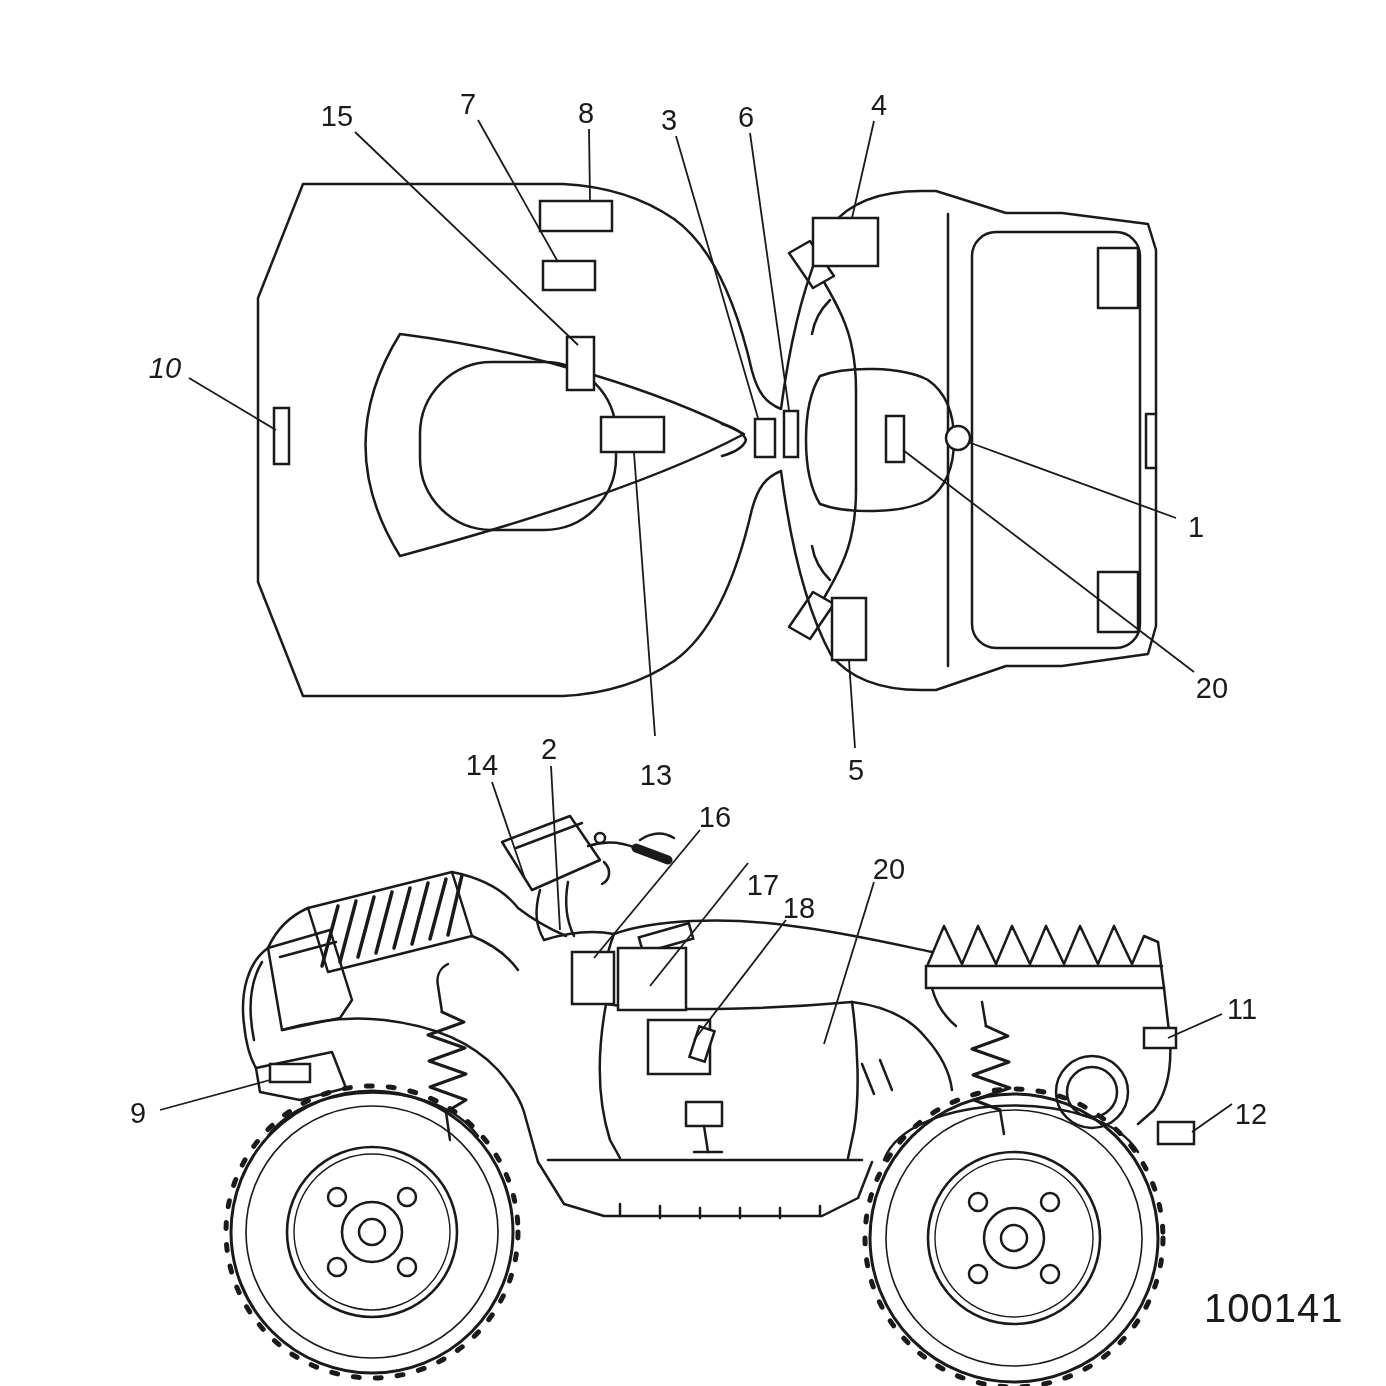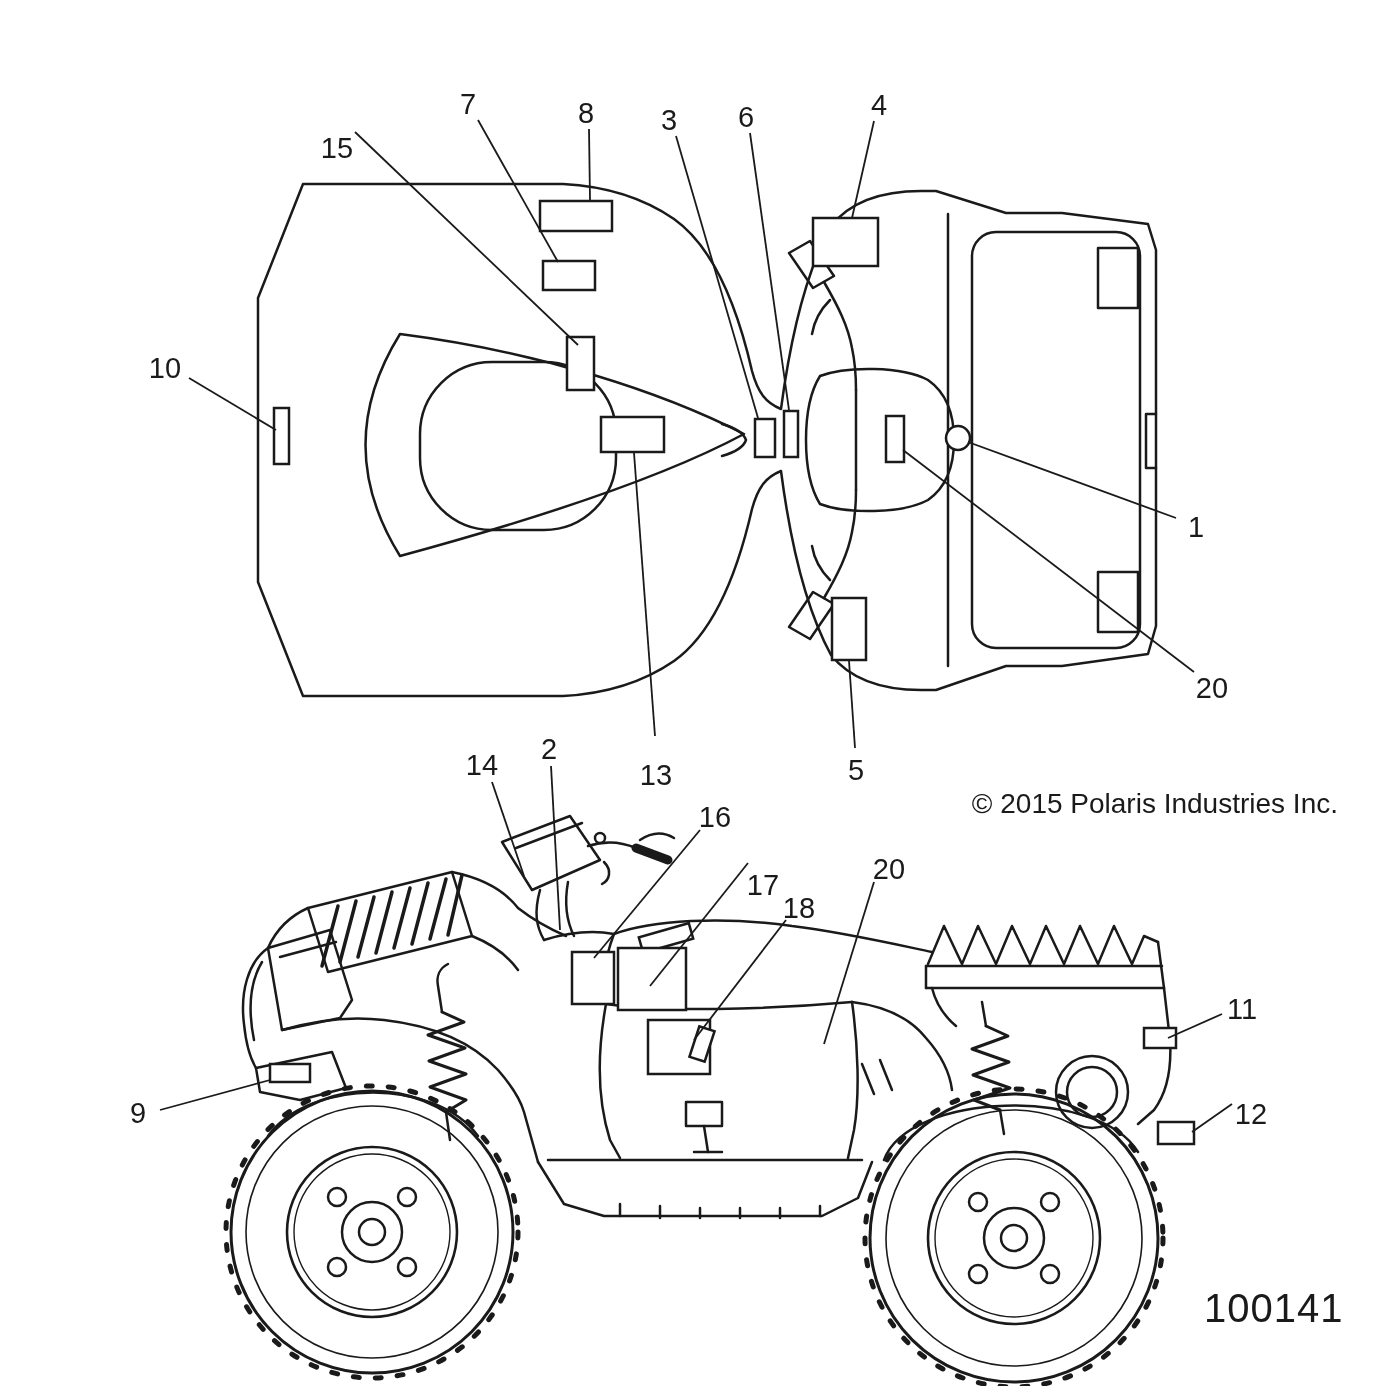--- a/index.html
+++ b/index.html
@@ -273,28 +273,27 @@
   <div id="callout-layer">
       <span class="callout" style="left: 1196px; top: 527px;">1</span>
       <span class="callout" style="left: 549px; top: 749px;">2</span>
       <span class="callout" style="left: 669px; top: 120px;">3</span>
       <span class="callout" style="left: 879px; top: 105px;">4</span>
       <span class="callout" style="left: 856px; top: 770px;">5</span>
       <span class="callout" style="left: 746px; top: 117px;">6</span>
       <span class="callout" style="left: 468px; top: 104px;">7</span>
       <span class="callout" style="left: 586px; top: 113px;">8</span>
       <span class="callout" style="left: 138px; top: 1113px;">9</span>
-      <span class="callout" style="left: 165px; top: 368px;">10</span>
+      <span class="callout" style="left: 165px; top: 368px; font-style: italic;">10</span>
       <span class="callout" style="left: 1242px; top: 1009px;">11</span>
       <span class="callout" style="left: 1251px; top: 1100px; margin-top: 14px;">12</span>
       <span class="callout" style="left: 656px; top: 775px;">13</span>
       <span class="callout" style="left: 482px; top: 765px;">14</span>
-      <span class="callout" style="left: 337px; top: 116px; margin-top: 32px;">15</span>
+      <span class="callout" style="left: 337px; top: 116px;">15</span>
       <span class="callout" style="left: 715px; top: 817px;">16</span>
       <span class="callout" style="left: 763px; top: 850px; margin-top: 35px;">17</span>
       <span class="callout" style="left: 799px; top: 908px;">18</span>
       <span class="callout" style="left: 889px; top: 869px;">20</span>
       <span class="callout" style="left: 1212px; top: 688px;">20</span>
     </div>
 
-  <div class="copyright">© 2015 Polaris Industries Inc.</div>
   <div class="part-number">100141</div>
 </div>
 
 </body></html>

